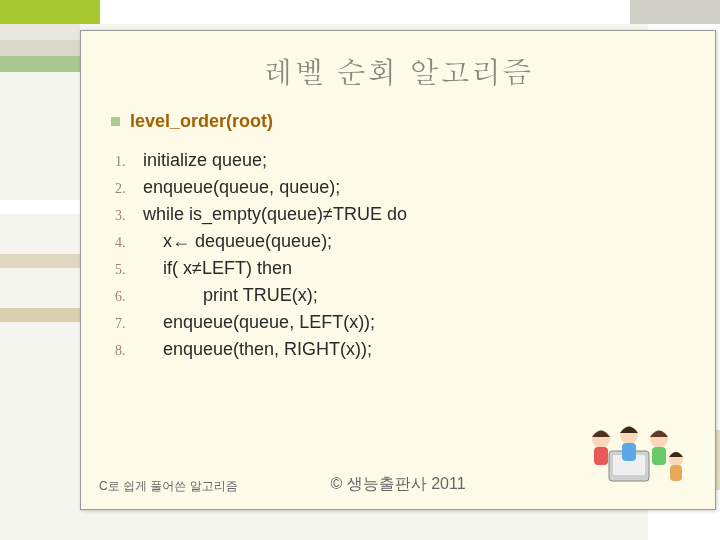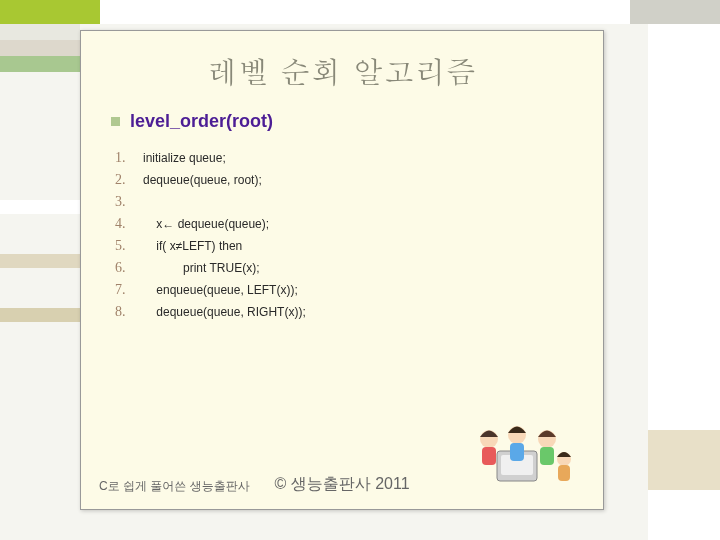--- a/index.html
+++ b/index.html
@@ -40,21 +40,21 @@
     gap: 40px;
   }
   .side-lower div { height: 14px; width: 80px; }
   .sl1 { background: #fff; }
   .sl2 { background: #e0d8c0; }
   .sl3 { background: #d8d0b0; }
   .main-card {
     position: absolute;
     top: 30px;
     left: 80px;
-    width: 524px;
+    width: 636px;
     height: 480px;
     background: #fdfbe7;
     border: 1px solid #999;
     box-shadow: 1px 1px 4px rgba(0,0,0,0.2);
   }
   .title {
     text-align: center;
     font-size: 30px;
     color: #888878;
     padding: 18px 0 14px 0;
@@ -70,37 +70,37 @@
     margin-bottom: 18px;
   }
   .bullet {
     width: 9px; height: 9px;
     background: #b0c890;
     margin-right: 10px;
   }
   .heading {
     font-weight: bold;
     font-size: 18px;
-    color: #4c1d95;
+    color: #a16207;
   }
   .step-row {
     display: flex;
     align-items: baseline;
     margin-bottom: 6px;
   }
   .num {
     width: 32px;
     text-align: left;
     font-size: 14px;
     color: #a0826a;
     font-family: Georgia, serif;
     padding-left: 4px;
   }
   .step-text {
-    font-size: 12px;
+    font-size: 18px;
     color: #2a2a2a;
     white-space: pre;
   }
   .footer-left {
     position: absolute;
     bottom: 14px;
     left: 18px;
     font-size: 12px;
     color: #666;
   }
@@ -165,48 +165,49 @@
       <div class="bullet"></div>
       <div class="heading">level_order(root)</div>
     </div>
 
     <div class="step-row">
       <div class="num">1.</div>
       <div class="step-text">initialize queue;</div>
     </div>
     <div class="step-row">
       <div class="num">2.</div>
-      <div class="step-text">dequeue(queue, root);</div>
+      <div class="step-text">enqueue(queue, queue);</div>
     </div>
     <div class="step-row">
       <div class="num">3.</div>
+      <div class="step-text">while is_empty(queue)≠TRUE do</div>
     </div>
     <div class="step-row">
       <div class="num">4.</div>
       <div class="step-text">    x← dequeue(queue);</div>
     </div>
     <div class="step-row">
       <div class="num">5.</div>
       <div class="step-text">    if( x≠LEFT) then</div>
     </div>
     <div class="step-row">
       <div class="num">6.</div>
       <div class="step-text">            print TRUE(x);</div>
     </div>
     <div class="step-row">
       <div class="num">7.</div>
       <div class="step-text">    enqueue(queue, LEFT(x));</div>
     </div>
     <div class="step-row">
       <div class="num">8.</div>
-      <div class="step-text">    dequeue(queue, RIGHT(x));</div>
+      <div class="step-text">    enqueue(then, RIGHT(x));</div>
     </div>
   </div>
 
-  <div class="footer-left">C로 쉽게 풀어쓴 생능출판사</div>
+  <div class="footer-left">C로 쉽게 풀어쓴 알고리즘</div>
   <div class="footer-center">© 생능출판사 2011</div>
 
   <div class="illustration">
     <svg viewBox="0 0 110 80" width="110" height="80">
       <rect x="28" y="42" width="40" height="30" rx="3" fill="#d0d0d0" stroke="#888"></rect>
       <rect x="32" y="46" width="32" height="20" rx="2" fill="#f0f0f0"></rect>
       <circle cx="20" cy="30" r="9" fill="#f8d8b8"></circle>
       <path d="M11 28 Q20 15 29 28" fill="#4a342a"></path>
       <rect x="13" y="38" width="14" height="18" rx="4" fill="#e85a5a"></rect>
       <circle cx="48" cy="26" r="9" fill="#f8d8b8"></circle>

